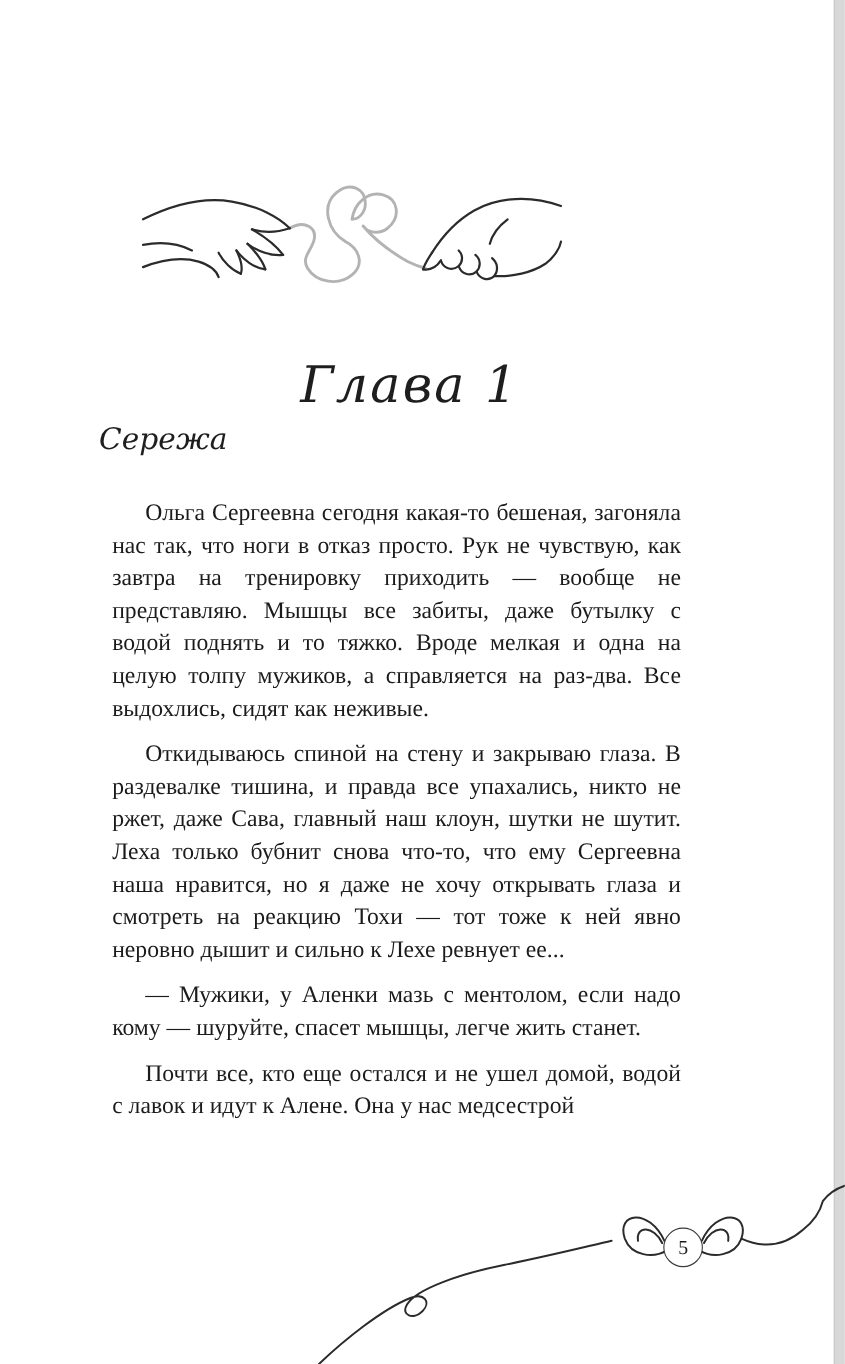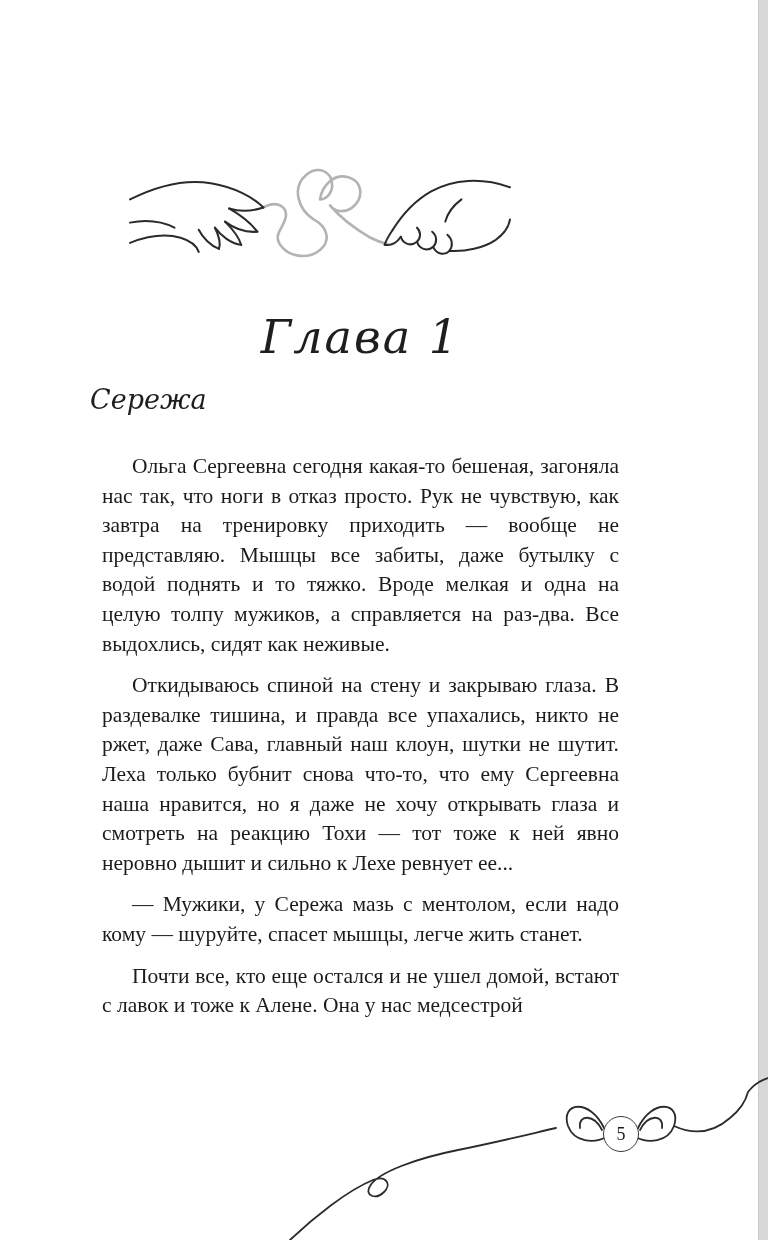--- a/index.html
+++ b/index.html
@@ -26,21 +26,21 @@
     position:absolute;
     left:128px;top:146px;
     width:384px;height:128px;
   }
   .illustration svg{display:block;width:100%;height:100%;}
   .ink-stroke{fill:none;stroke:var(--ink);stroke-width:2;stroke-linecap:round;stroke-linejoin:round;}
   .heart-stroke{fill:none;stroke:var(--heart);stroke-width:2.6;stroke-linecap:round;stroke-linejoin:round;}
   .swirl-stroke{fill:none;stroke:var(--ink);stroke-width:1.8;stroke-linecap:round;stroke-linejoin:round;}
   .chapter-title{
     position:absolute;left:90px;top:310px;width:541px;
-    margin:0;
+    margin:12px;
     text-align:center;
     font-family:"DejaVu Serif", serif;
     font-style:italic;
     font-weight:normal;
     font-size:46px;
     letter-spacing:2px;
     color:#1e1e1e;
   }
   .chapter-subtitle{
     position:absolute;left:90px;top:384px;width:541px;
@@ -117,22 +117,22 @@
     </g>
   </svg>
 </div>
 
 <h1 class="chapter-title">Глава 1</h1>
 <h2 class="chapter-subtitle">Сережа</h2>
 
 <div class="body-text">
     <p class="para">Ольга Сергеевна сегодня какая-то бешеная, загоняла нас так, что ноги в отказ просто. Рук не чувствую, как завтра на тренировку приходить — вообще не представляю. Мышцы все забиты, даже бутылку с водой поднять и то тяжко. Вроде мелкая и одна на целую толпу мужиков, а справляется на раз-два. Все выдохлись, сидят как неживые.</p>
     <p class="para">Откидываюсь спиной на стену и закрываю глаза. В раздевалке тишина, и правда все упахались, никто не ржет, даже Сава, главный наш клоун, шутки не шутит. Леха только бубнит снова что-то, что ему Сергеевна наша нравится, но я даже не хочу открывать глаза и смотреть на реакцию Тохи — тот тоже к ней явно неровно дышит и сильно к Лехе ревнует ее...</p>
-    <p class="para">— Мужики, у Сережа мазь с ментолом, если надо кому — шуруйте, спасет мышцы, легче жить станет.</p>
-    <p class="para">Почти все, кто еще остался и не ушел домой, встают с лавок и тоже к Алене. Она у нас медсестрой</p>
+    <p class="para">— Мужики, у Аленки мазь с ментолом, если надо кому — шуруйте, спасет мышцы, легче жить станет.</p>
+    <p class="para">Почти все, кто еще остался и не ушел домой, водой с лавок и идут к Алене. Она у нас медсестрой</p>
   </div>
 
 <div class="bottom-decoration">
   <svg viewBox="0 0 500 200">
     <path class="swirl-stroke" d="M22 200 C 45 178, 80 150, 105 140 C 118 135, 124 144, 116 152 C 108 160, 96 156, 102 146 C 110 132, 150 118, 190 110 C 230 102, 262 94, 288 88"></path>
     <path class="swirl-stroke" d="M336 88 C 322 58, 292 62, 300 86 C 306 102, 326 104, 338 97"></path>
     <path class="swirl-stroke" d="M334 90 C 326 74, 310 74, 312 88"></path>
     <path class="swirl-stroke" d="M370 88 C 384 58, 414 62, 406 86 C 400 102, 380 104, 368 97"></path>
     <path class="swirl-stroke" d="M372 90 C 380 74, 396 74, 394 88"></path>
     <path class="swirl-stroke" d="M406 86 C 428 96, 446 92, 462 78 C 472 70, 478 60, 480 52 C 486 44, 494 40, 500 38"></path>

